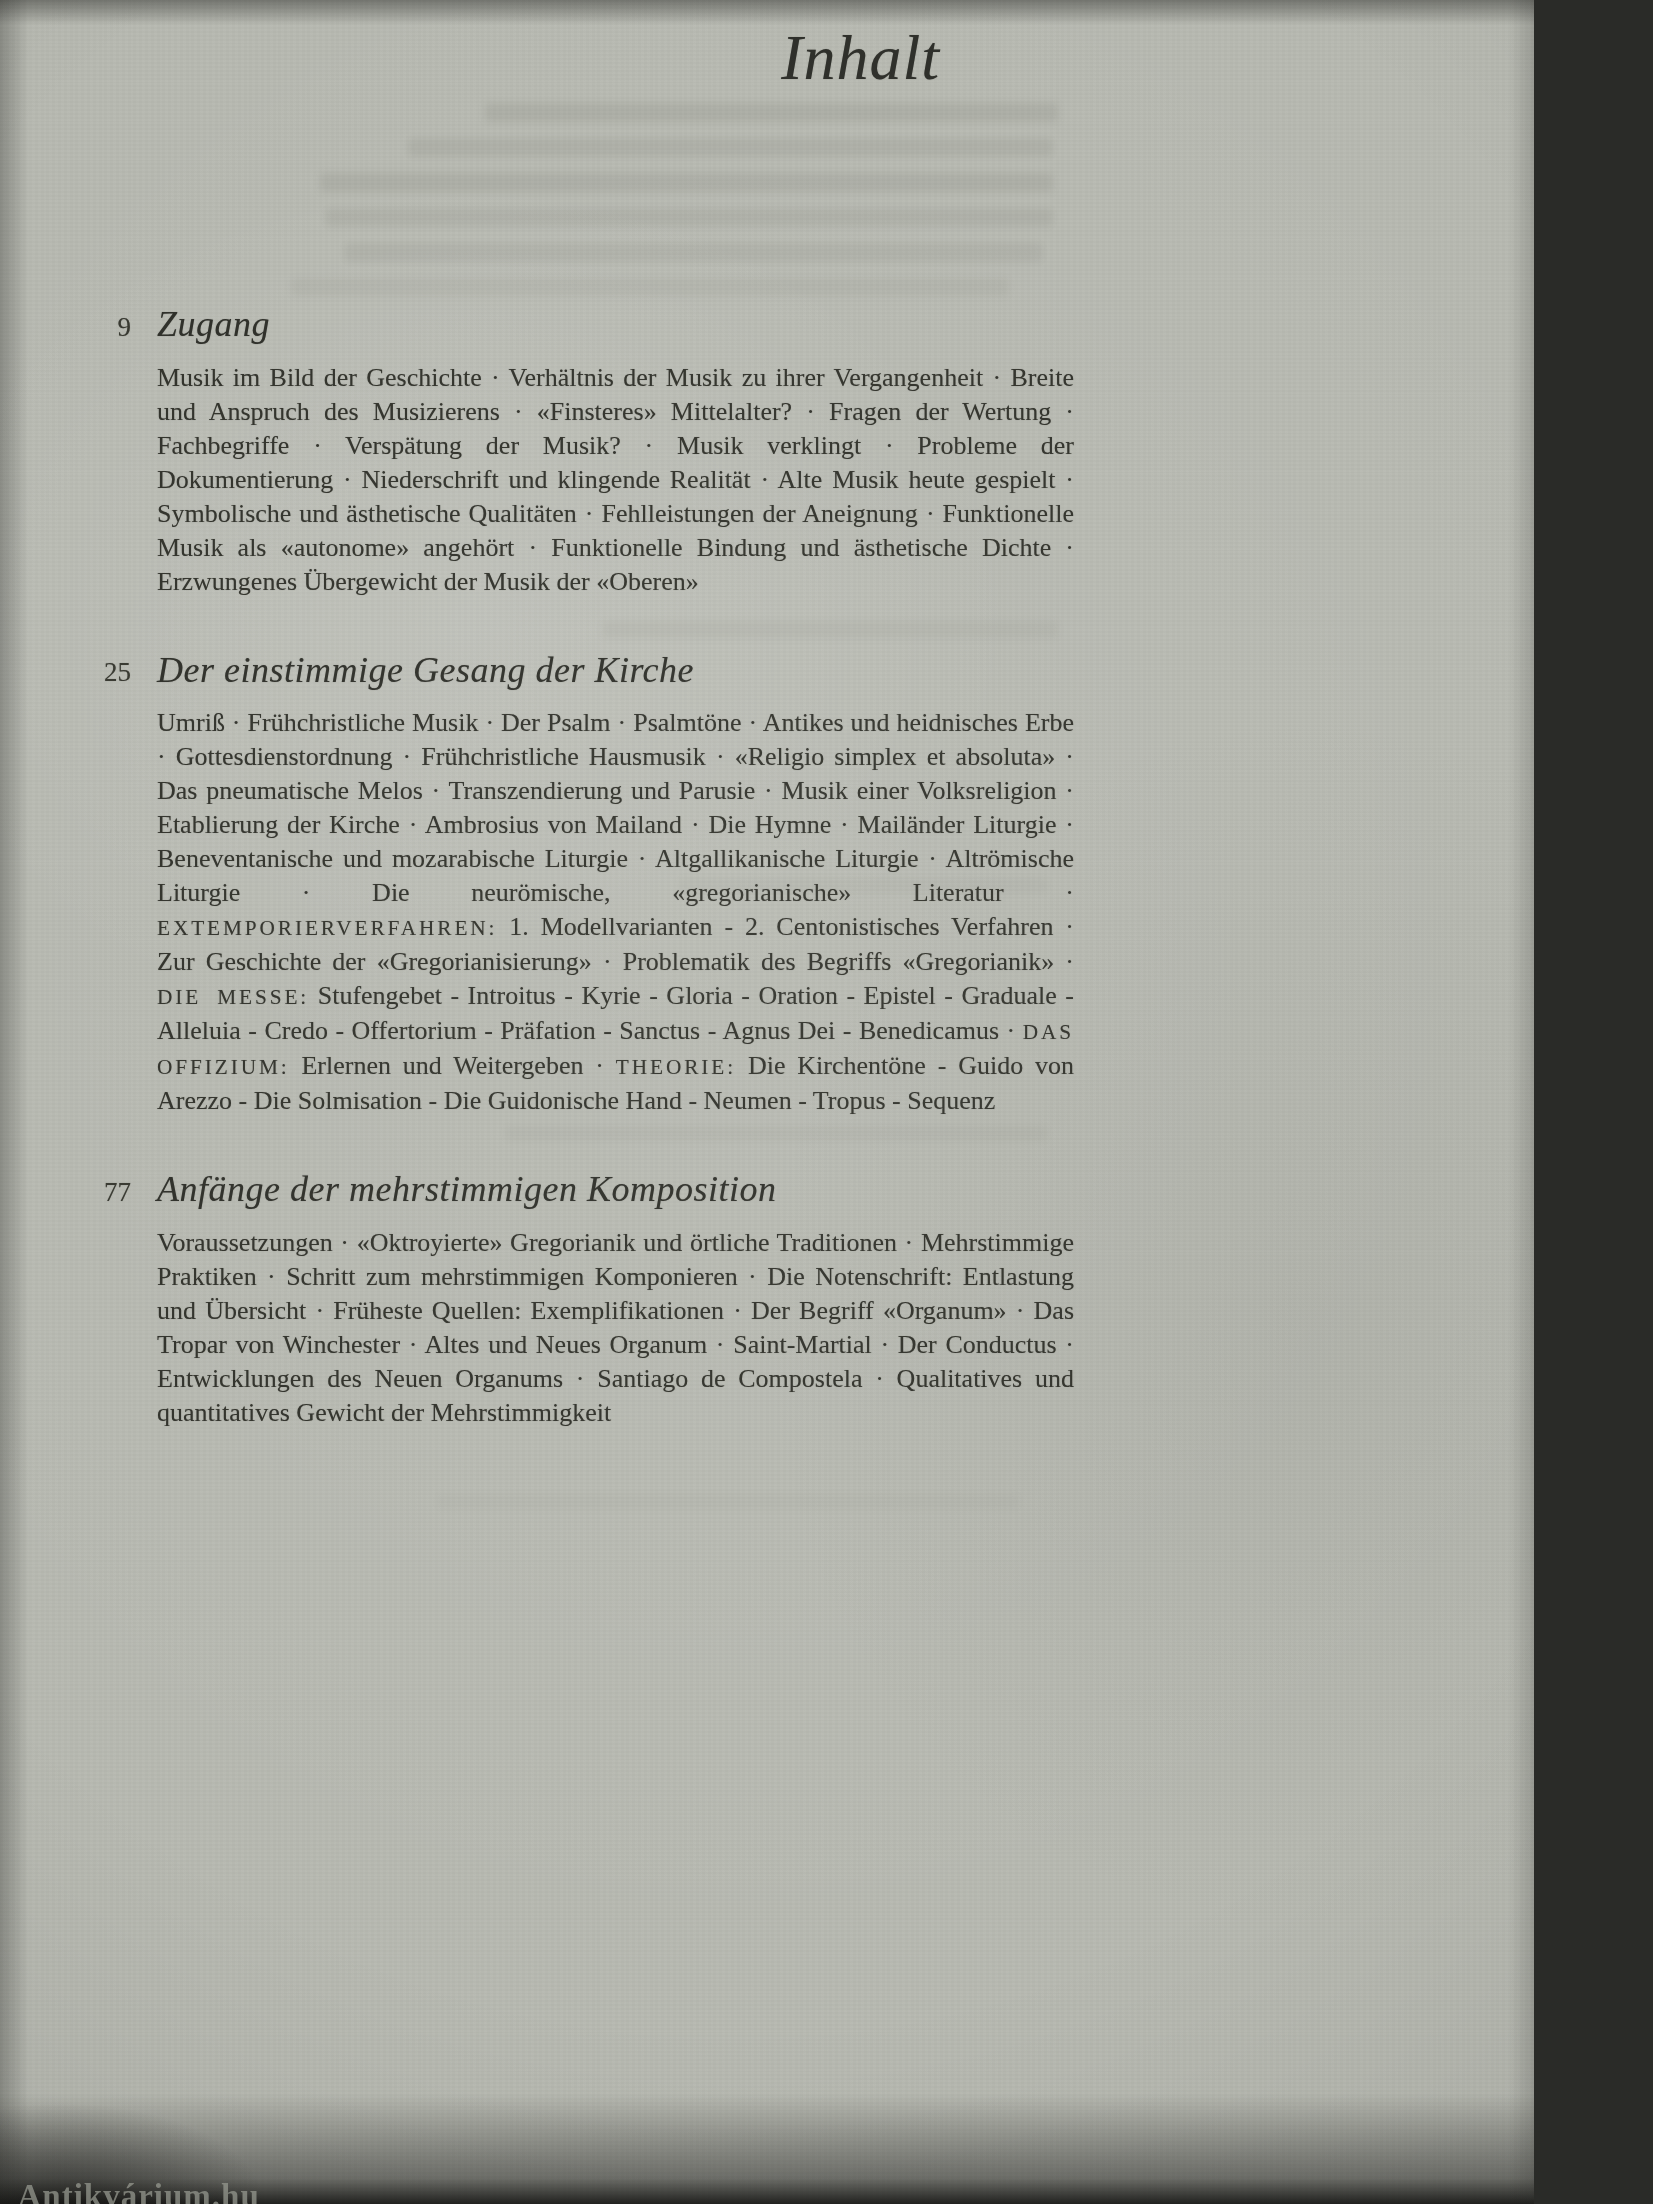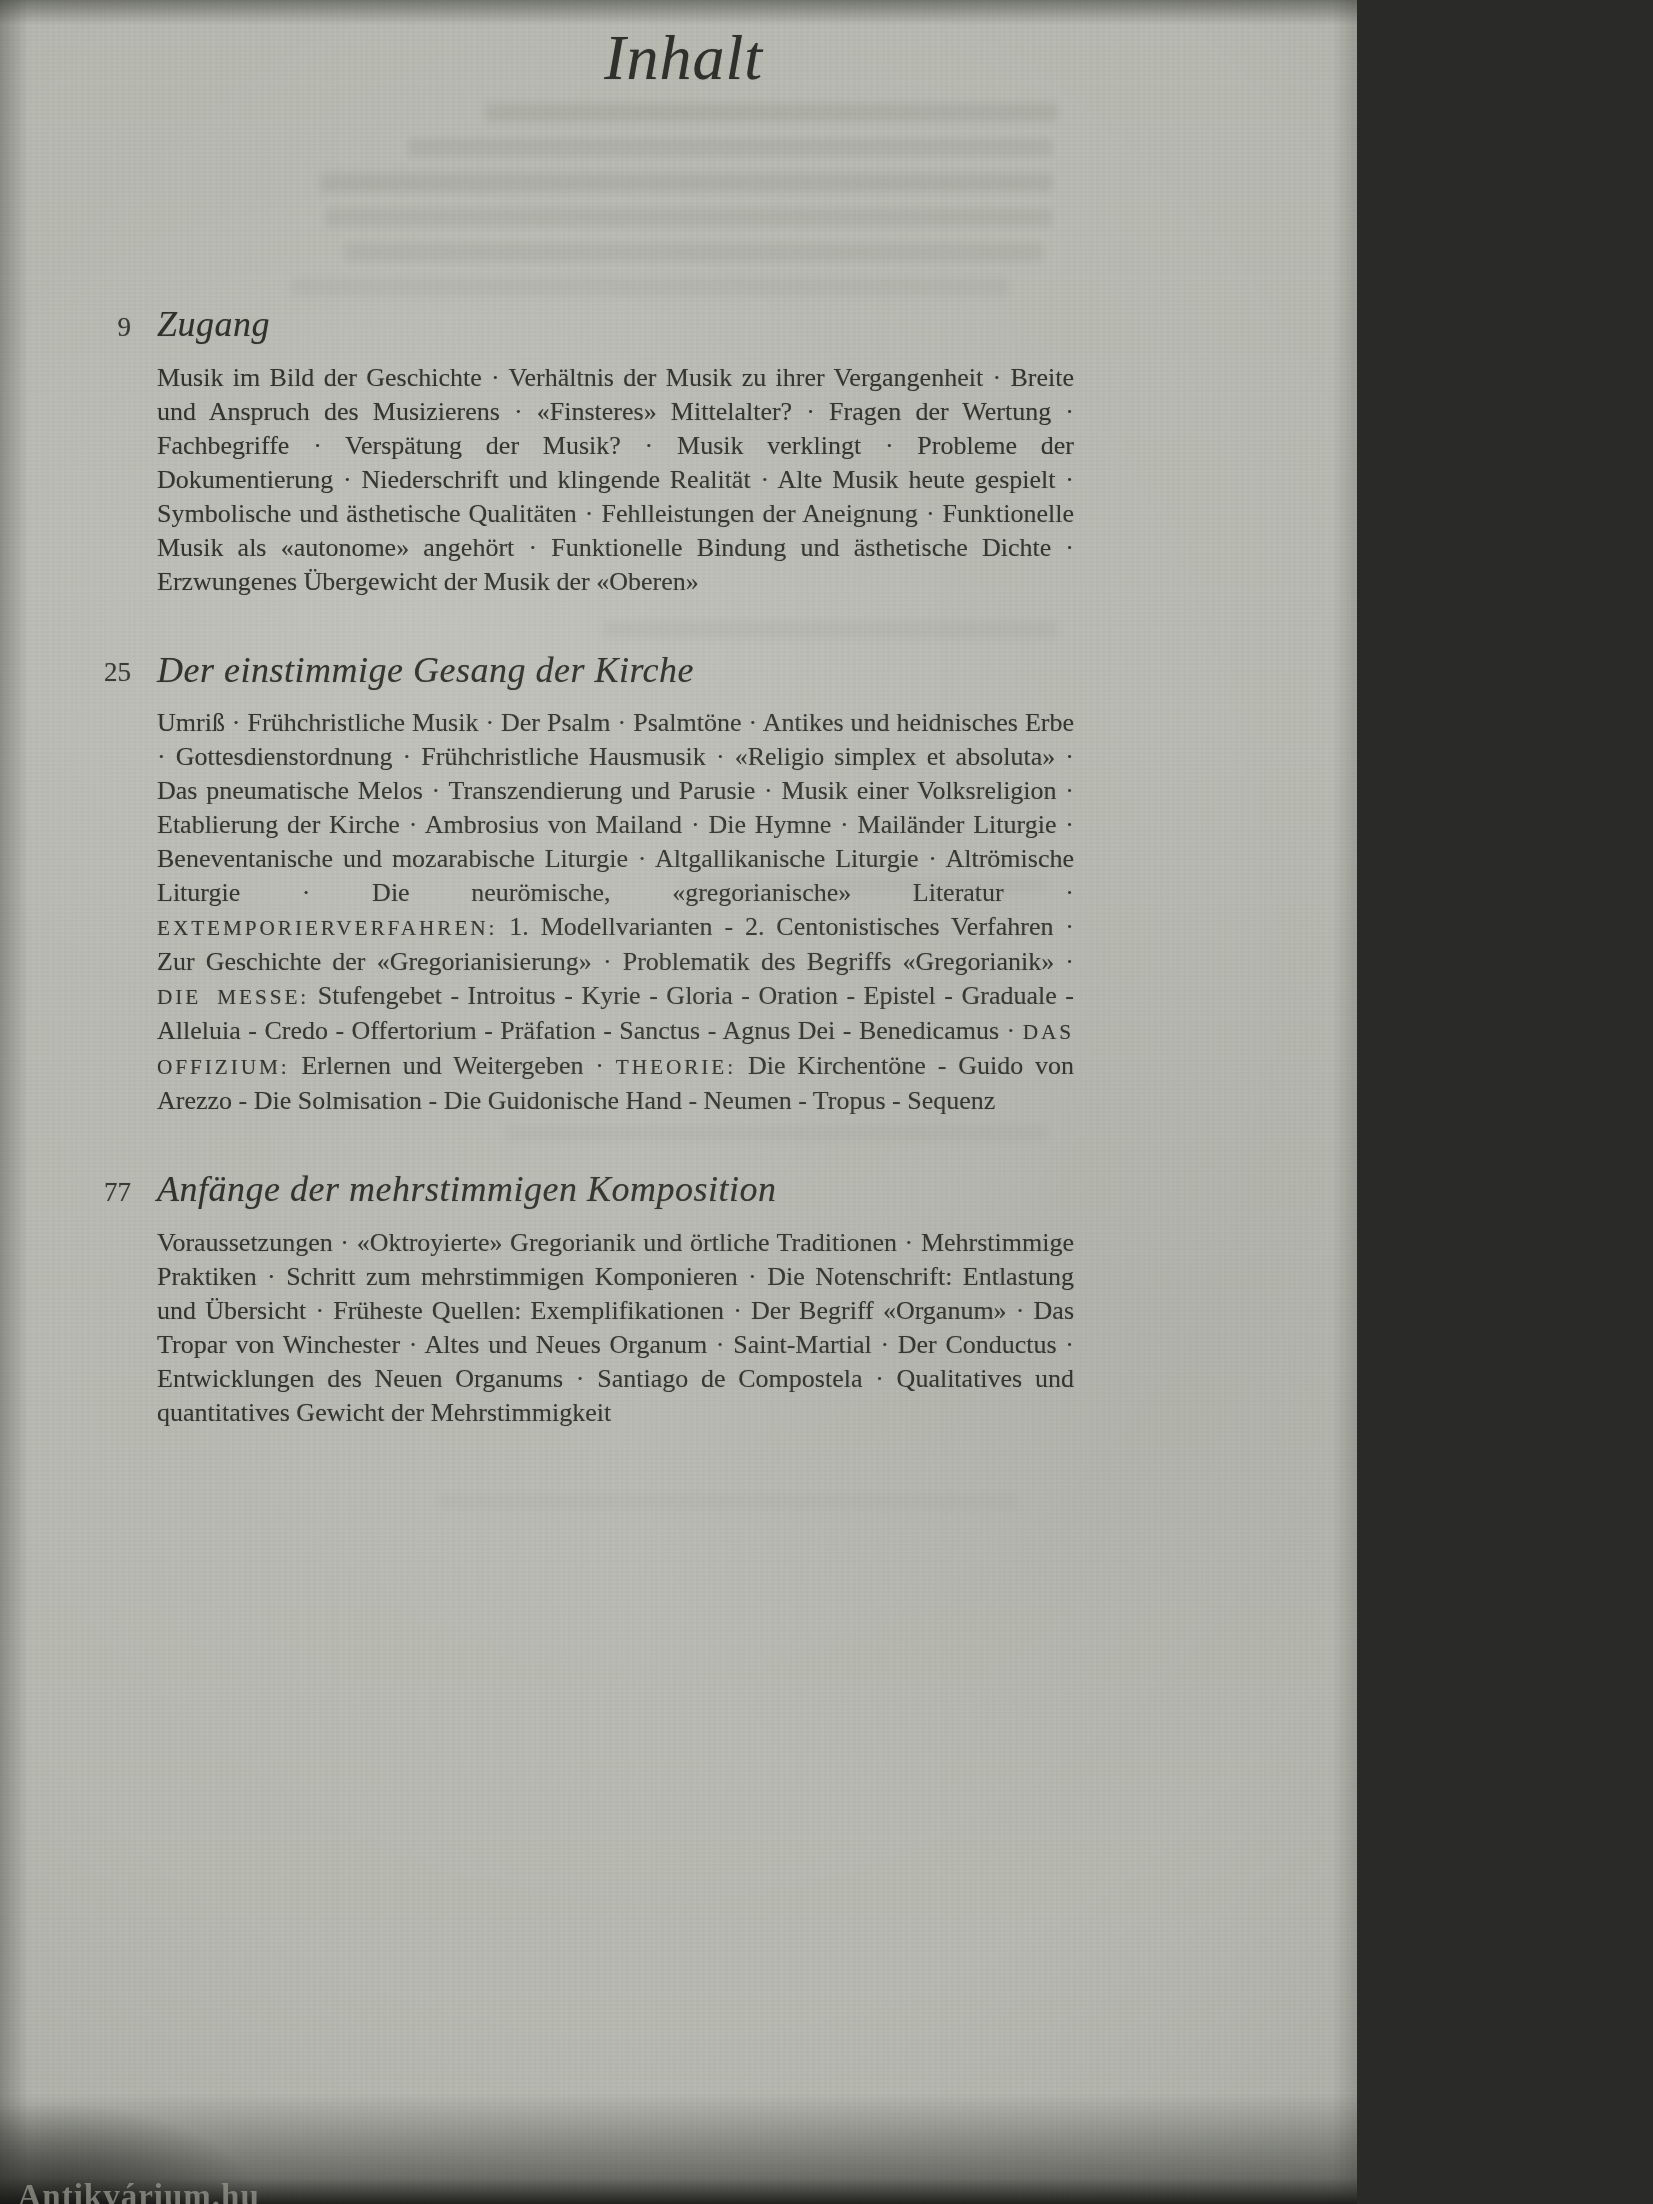--- a/index.html
+++ b/index.html
@@ -1,19 +1,19 @@
 <!DOCTYPE html>
 <html><head>
 <meta charset="utf-8">
 <style>
   html, body { margin: 0; padding: 0; background: #2a2b28; }
 
   .photo {
     position: relative;
-    width: 1357px;
+    width: 1534px;
     height: 2205px;
     overflow: hidden;
     font-family: "Liberation Serif", "DejaVu Serif", serif;
     text-decoration: underline;
   }
 
   .paper {
     position: absolute;
     inset: 0;
     background-color: #b7b9b1;

